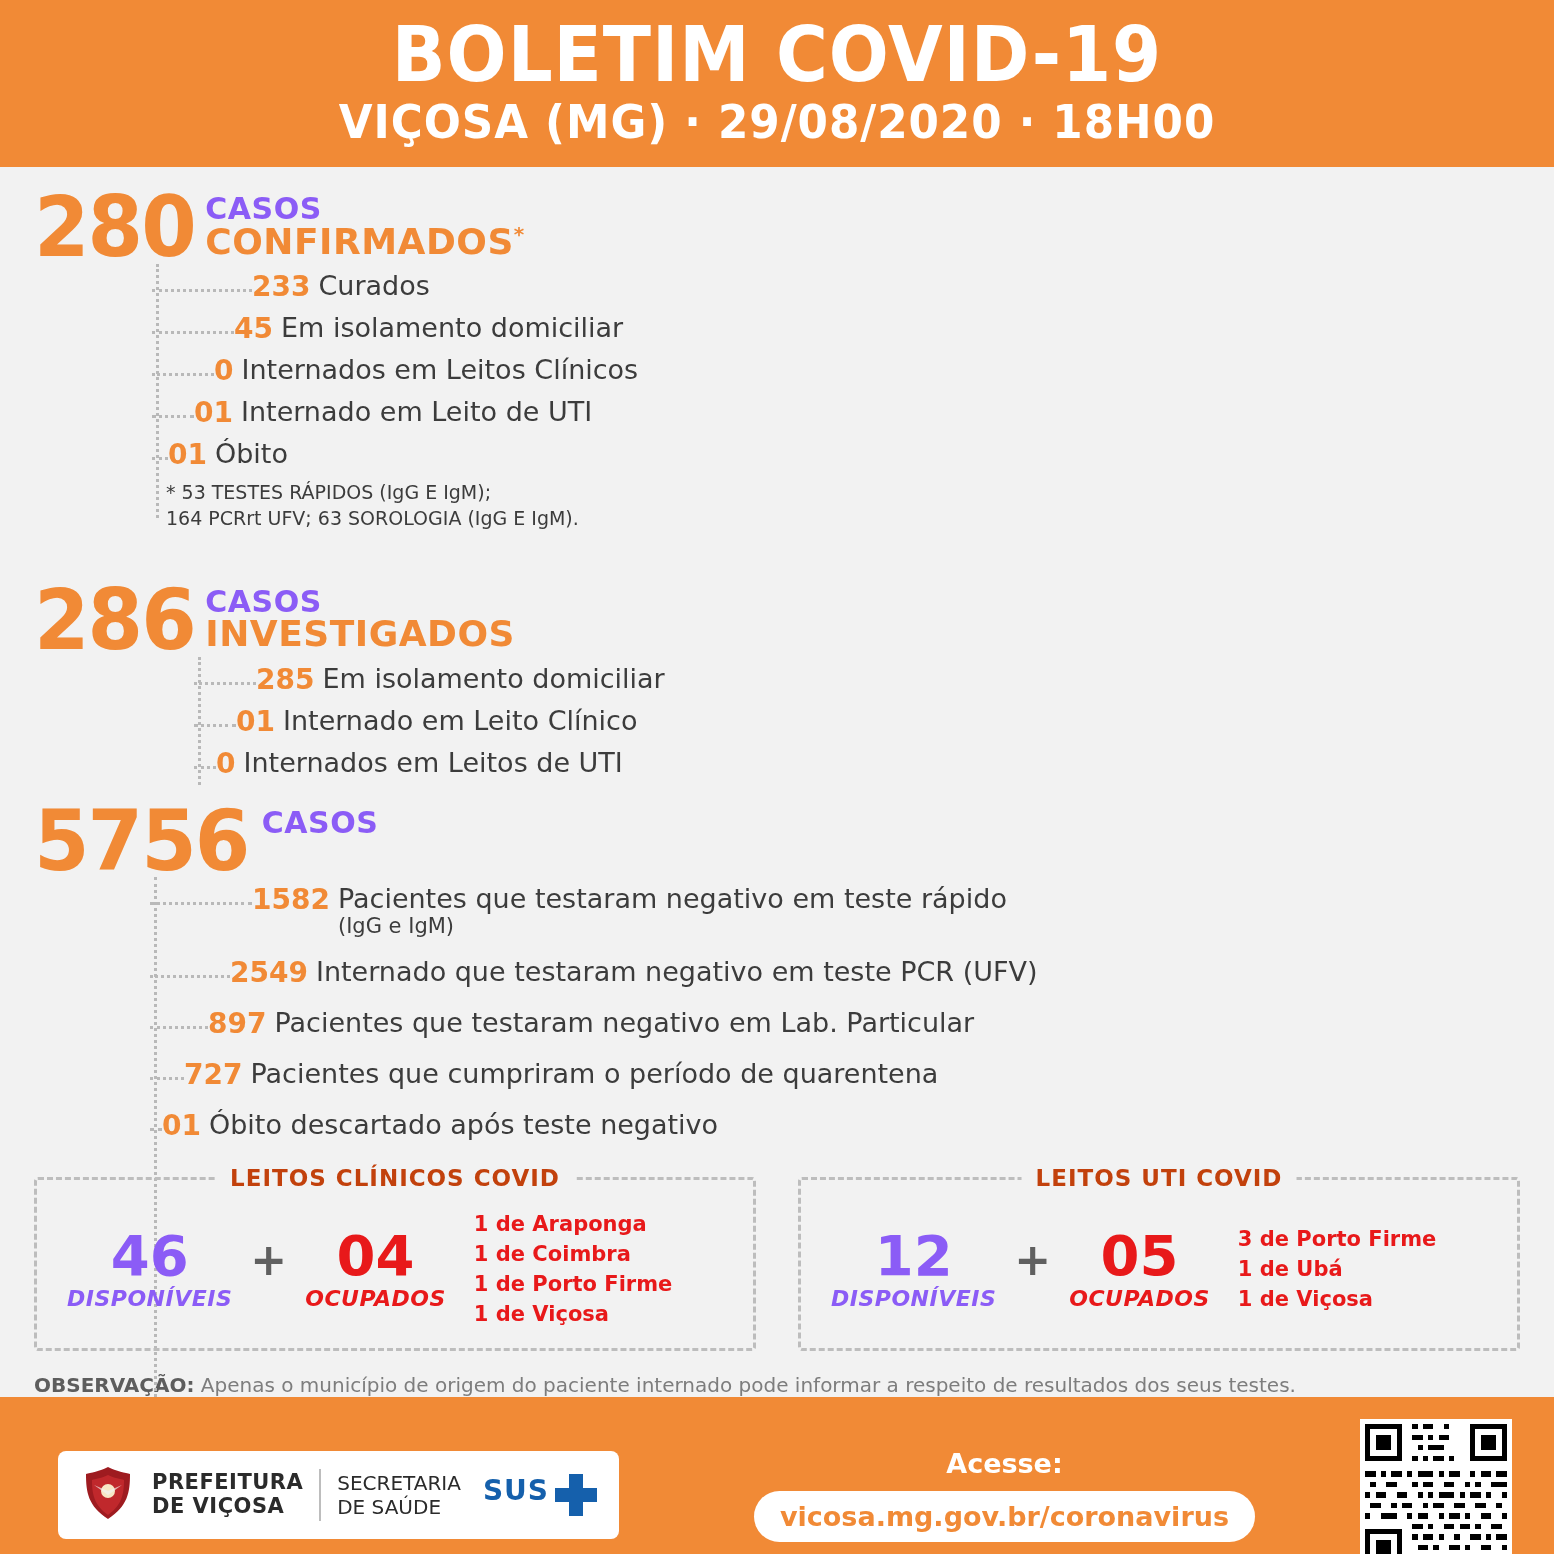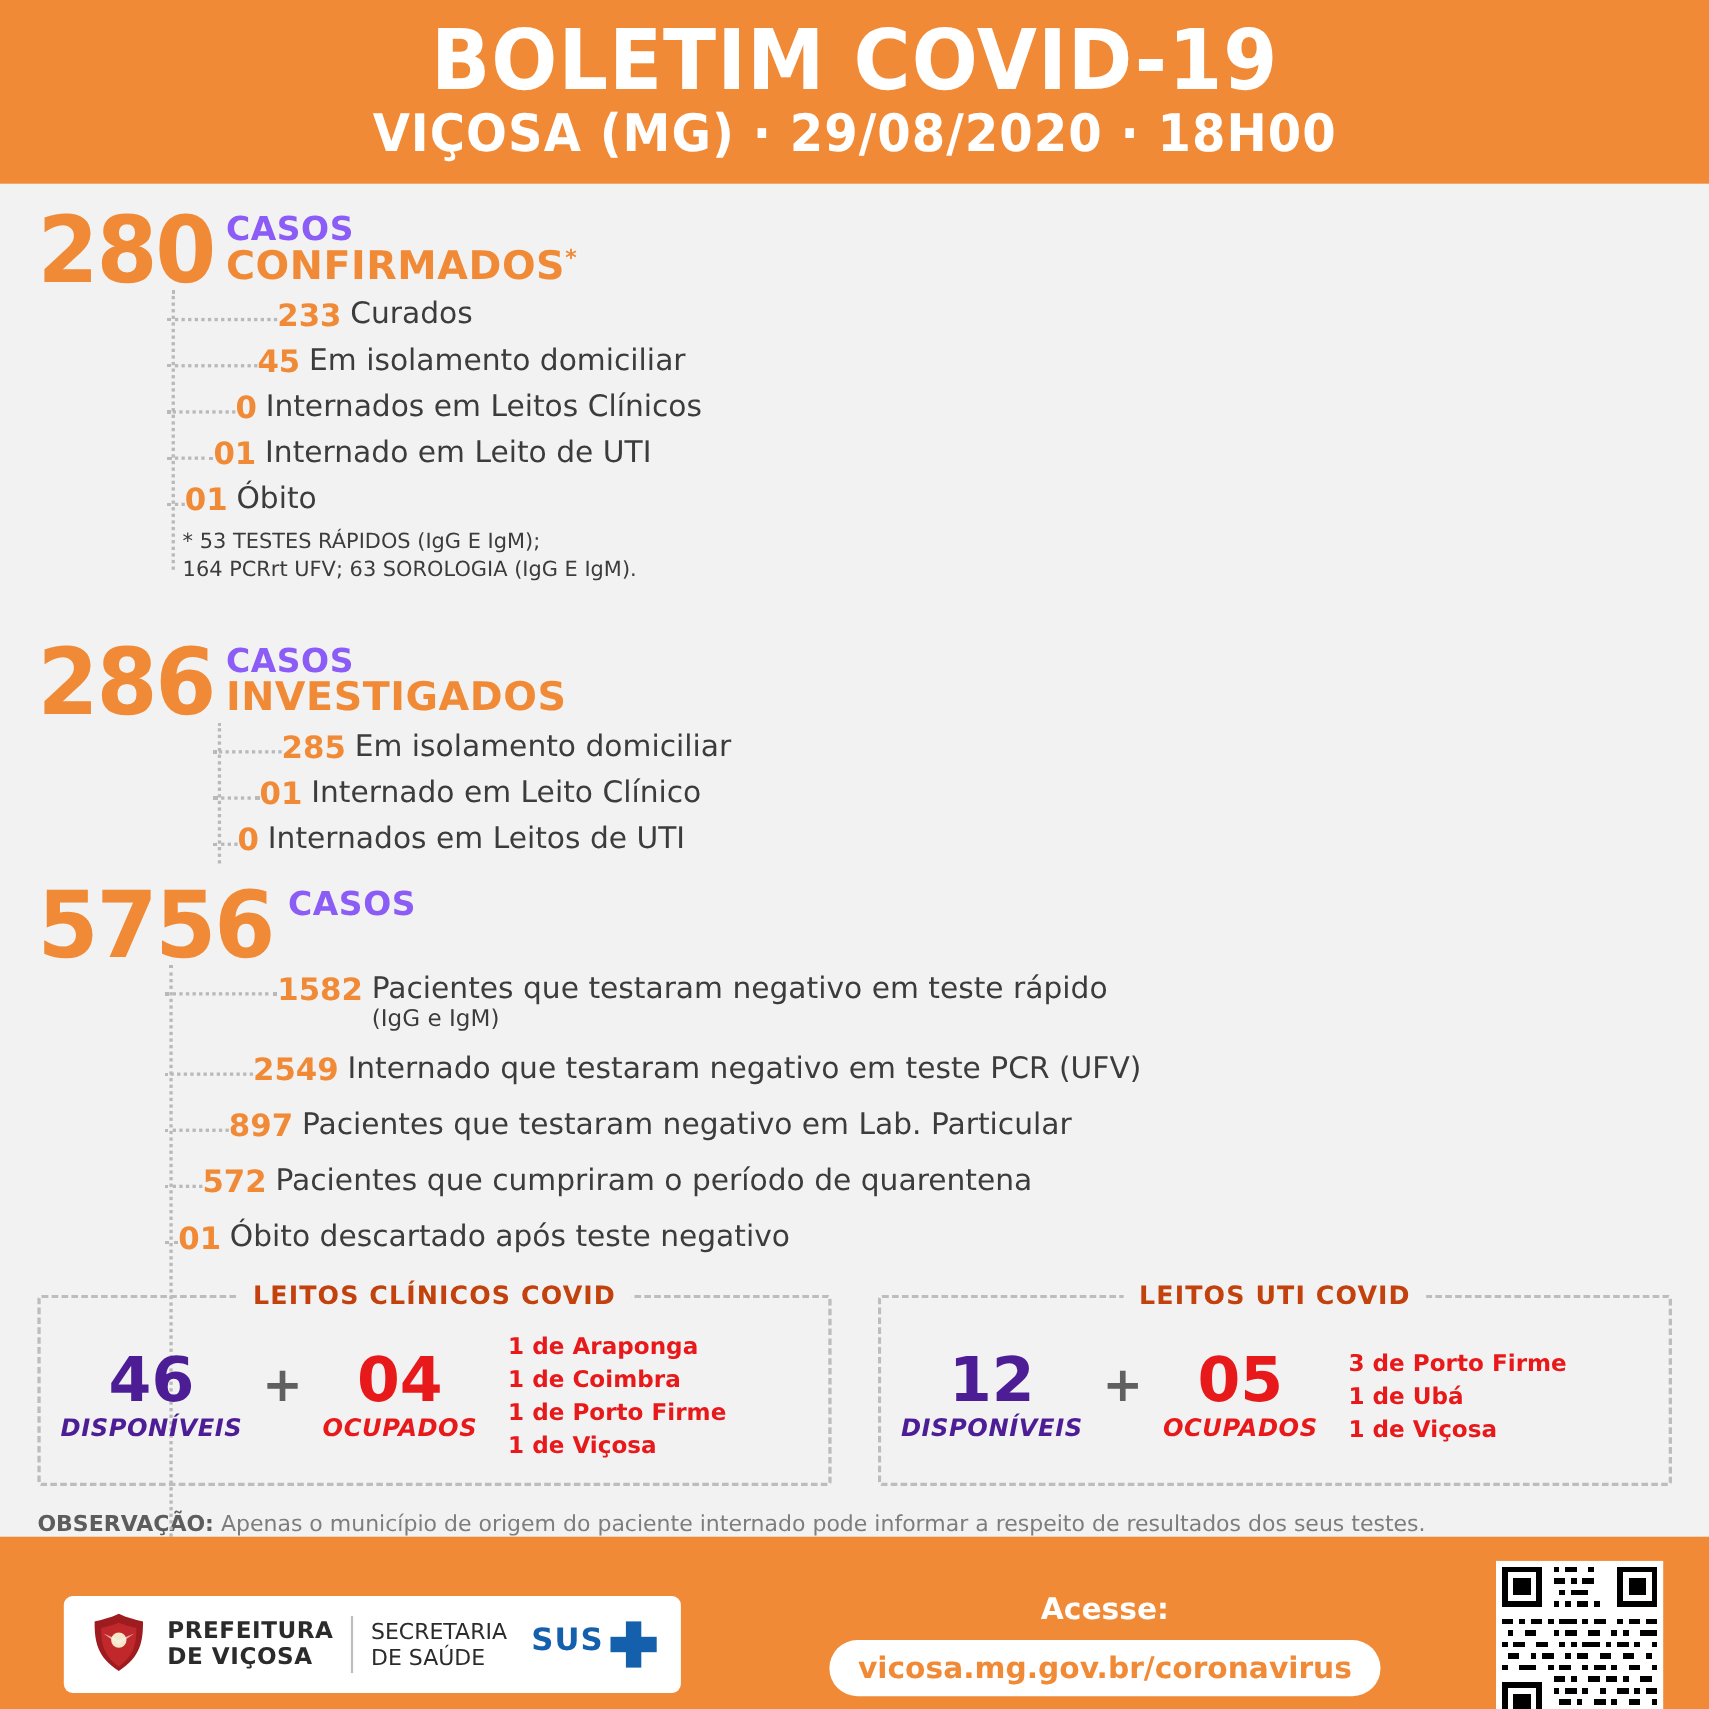--- a/index.html
+++ b/index.html
@@ -184,21 +184,21 @@
     font-weight:bold;
     font-family:"DejaVu Sans", sans-serif;
   }
   .bedcell .lab{
     font-size:22px;font-weight:bold;
     letter-spacing:0.5px;
     font-family:"DejaVu Sans", sans-serif;
     margin-top:2px;
     font-style:italic;
   }
-  .grey{color:#4c1d95;}
+  .grey{color:#8b5cf6;margin-left:12px;}
   .red{color:#e8191a;}
   .plus{
     font-size:44px;font-weight:bold;color:#606060;
     font-family:"DejaVu Sans", sans-serif;
     padding:0 6px 20px 6px;
   }
   .bedlist{
     margin-left:16px;
     color:#e8191a;
     font-size:21px;
@@ -400,21 +400,21 @@
             <div class="bnum">2549</div>
             <div class="btext">Internado que testaram negativo em teste PCR (UFV)</div>
           </div>
           <div class="brow" style="margin-bottom:18px;">
             <div class="dots" style="width:58px;"></div>
             <div class="bnum">897</div>
             <div class="btext">Pacientes que testaram negativo em Lab. Particular</div>
           </div>
           <div class="brow" style="margin-bottom:18px;">
             <div class="dots" style="width:34px;"></div>
-            <div class="bnum">572</div>
+            <div class="bnum">727</div>
             <div class="btext">Pacientes que cumpriram o período de quarentena</div>
           </div>
           <div class="brow">
             <div class="dots" style="width:12px;"></div>
             <div class="bnum">01</div>
             <div class="btext">Óbito descartado após teste negativo</div>
           </div>
         </div>
       </div>
     </div>

